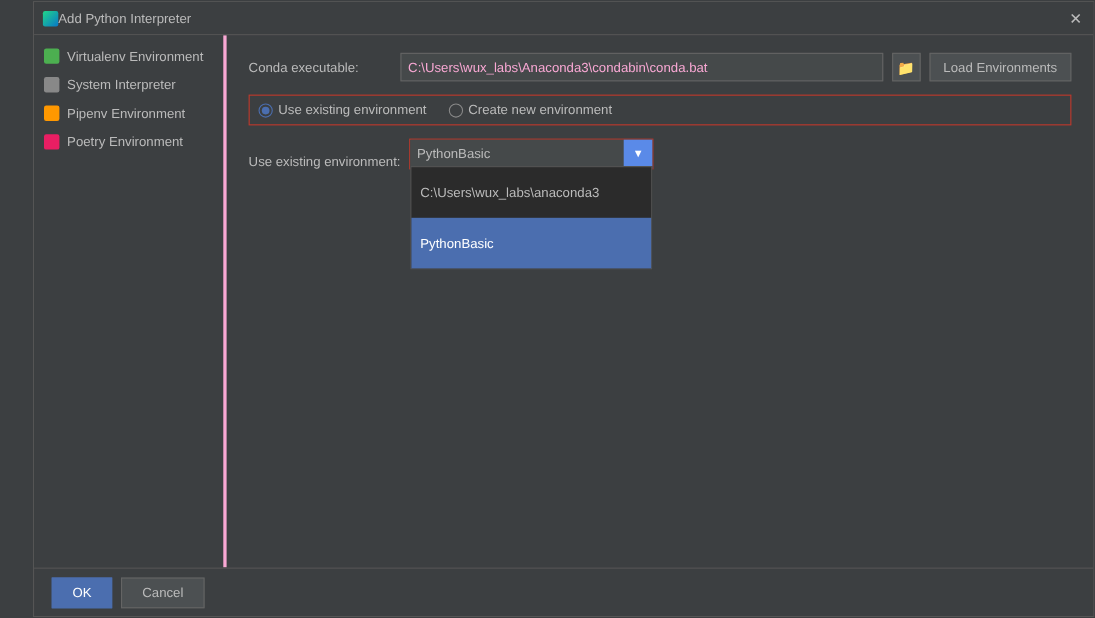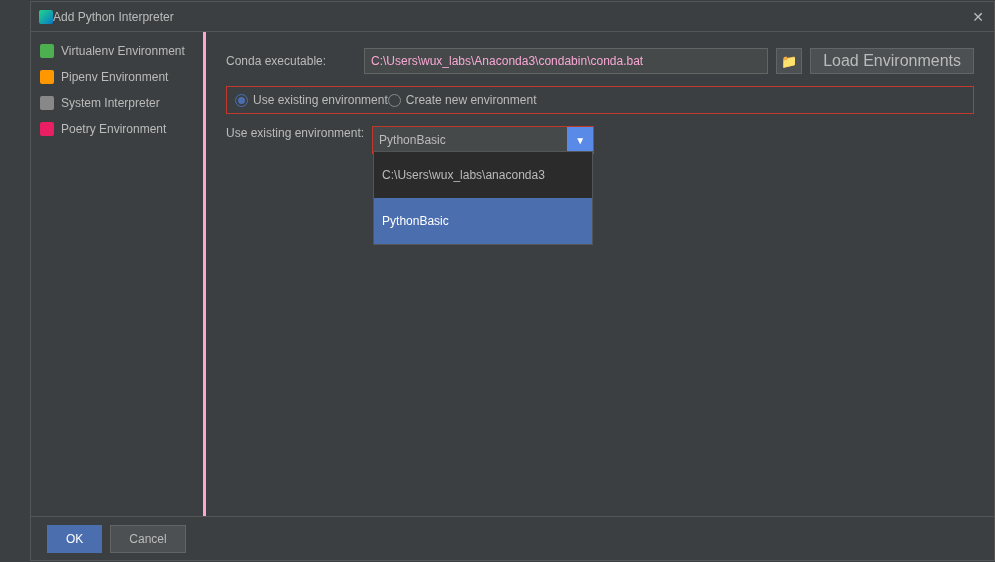--- a/index.html
+++ b/index.html
@@ -158,30 +158,31 @@
       display: flex;
       align-items: center;
       justify-content: center;
       font-size: 13px;
       flex-shrink: 0;
     }
     .load-btn {
       background: #4c5052;
       border: 1px solid #646464;
       color: #bbbbbb;
-      font-size: 16px;
+      font-size: 12px;
       padding: 1px 12px;
       cursor: pointer;
       height: 26px;
       white-space: nowrap;
       flex-shrink: 0;
     }
     .radio-group {
       display: flex;
       align-items: center;
+      gap: 20px;
       border: 1.5px solid #c0392b;
       padding: 6px 8px;
       background: transparent;
     }
     .radio-option {
       display: flex;
       align-items: center;
       gap: 5px;
       cursor: pointer;
     }
@@ -206,21 +207,21 @@
       height: 7px;
       background: #4b6eaf;
       border-radius: 50%;
     }
     .radio-label {
       color: #bbbbbb;
       font-size: 12px;
     }
     .env-select-row {
       display: flex;
-      align-items: flex-start;
+      align-items: flex-end;
       gap: 8px;
       position: relative;
     }
     .select-wrapper {
       position: relative;
       display: flex;
       flex-direction: column;
       border: 1.5px solid #c0392b;
     }
     .select-display {
@@ -319,29 +320,29 @@
 
     <div class="sidebar">
       <div class="sidebar-item">
         <div class="sidebar-item-icon">
           <div class="icon-virtualenv"></div>
         </div>
         <span>Virtualenv Environment</span>
       </div>
       <div class="sidebar-item">
         <div class="sidebar-item-icon">
-          <div class="icon-pipenv"></div>
-        </div>
-        <span>Pipenv Environment</span>
+          <div class="icon-system"></div>
+        </div>
+        <span>System Interpreter</span>
       </div>
       <div class="sidebar-item">
         <div class="sidebar-item-icon">
-          <div class="icon-system"></div>
-        </div>
-        <span>System Interpreter</span>
+          <div class="icon-pipenv"></div>
+        </div>
+        <span>Pipenv Environment</span>
       </div>
       <div class="sidebar-item">
         <div class="sidebar-item-icon">
           <div class="icon-poetry"></div>
         </div>
         <span>Poetry Environment</span>
       </div>
     </div>
 
     <div class="main-panel">

